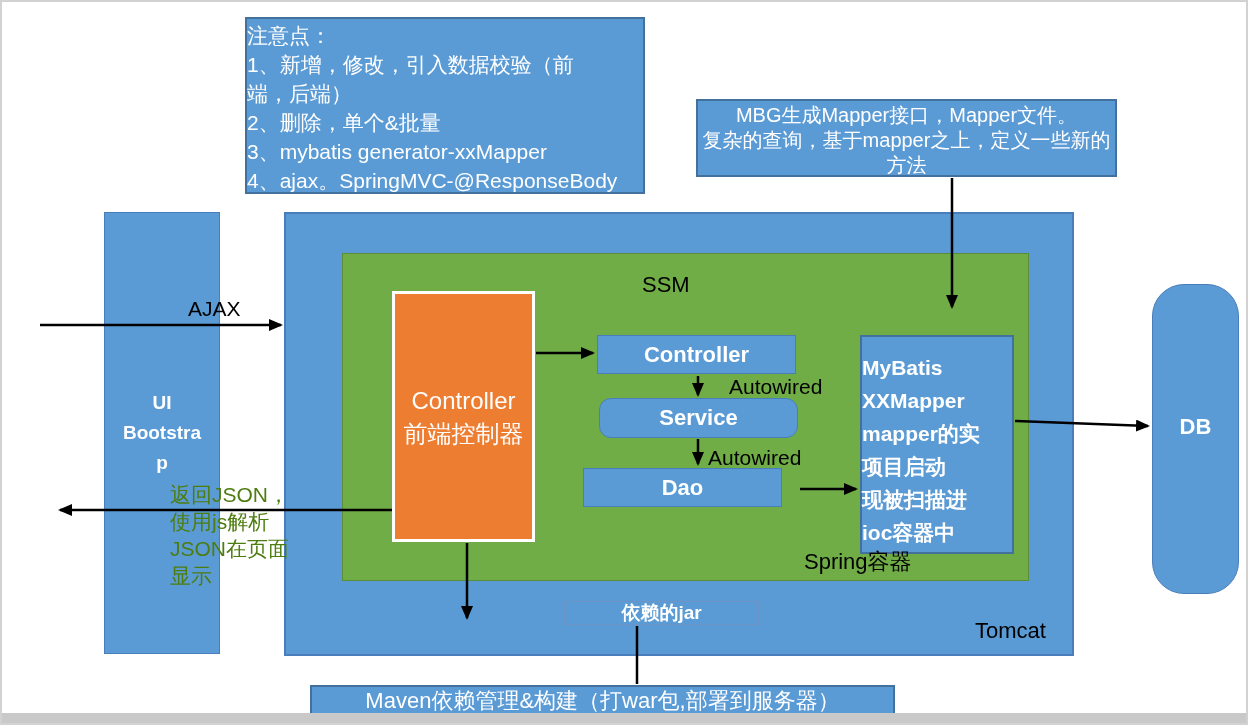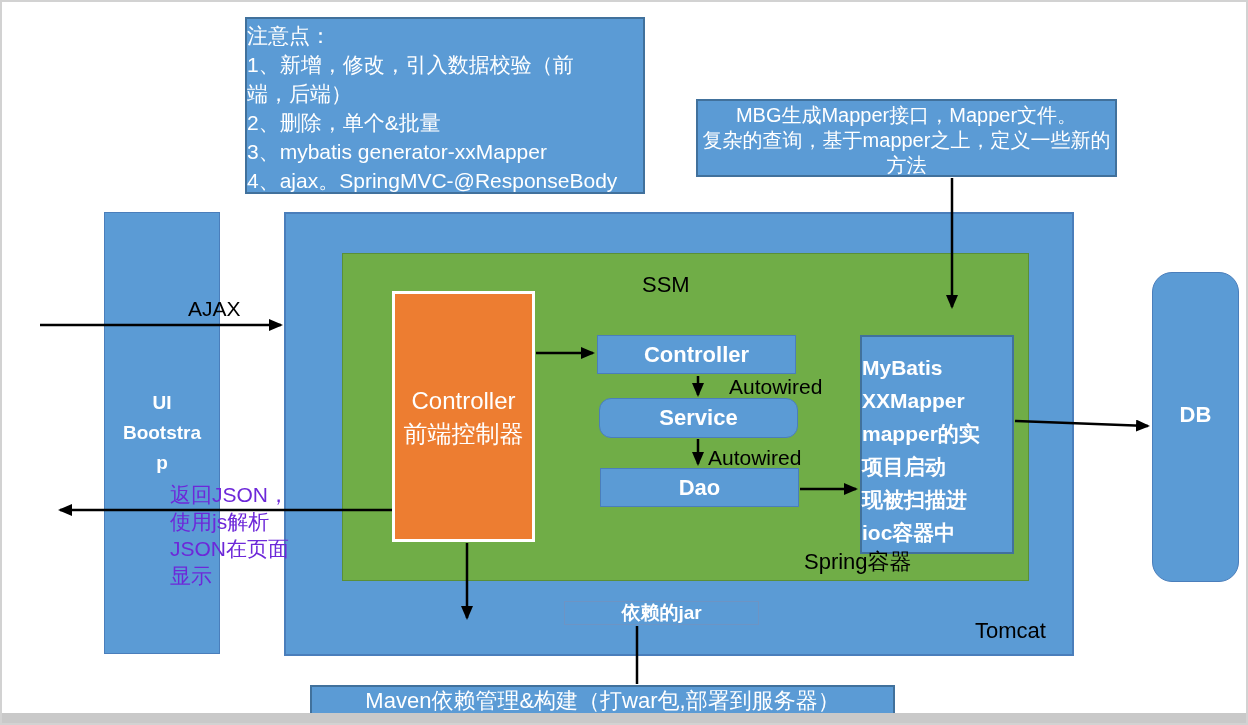--- a/index.html
+++ b/index.html
@@ -19,33 +19,33 @@
   .tl{white-space:nowrap;}
 
   #notes-box{left:243px;top:15px;width:400px;height:177px;font-size:21px;line-height:29px;padding-top:2px;text-align:left;}
   #mbg-box{left:694px;top:97px;width:421px;height:78px;font-size:20px;line-height:25px;padding-top:2px;text-align:center;}
   #ui-box{left:102px;top:210px;width:116px;height:442px;font-size:19px;line-height:30px;}
   #tomcat-box{left:282px;top:210px;width:790px;height:444px;background:#5B9BD5;border:2px solid #4A7EBB;}
   #green-box{left:340px;top:251px;width:687px;height:328px;background:#70AD47;border:1px solid #5a8f38;}
   #orange-box{left:390px;top:289px;width:143px;height:251px;background:#ED7D31;border:3px solid #ffffff;color:#ffffff;font-size:24px;line-height:33px;}
   #controller-box{left:595px;top:333px;width:199px;height:39px;font-size:22px;}
   #service-box{left:597px;top:396px;width:199px;height:40px;font-size:22px;border-radius:12px;}
-  #dao-box{left:598px;top:466px;width:199px;height:39px;font-size:22px;}
+  #dao-box{left:581px;top:466px;width:199px;height:39px;font-size:22px;}
   #mybatis-box{left:858px;top:309px;width:154px;height:219px;font-size:21px;line-height:33px;padding-top:14px;border:2px solid #41719C;margin-top:24px;}
-  #db-box{left:1150px;top:270px;width:87px;height:310px;border-radius:20px;font-size:22px;padding-bottom:24px;}
+  #db-box{left:1150px;top:282px;width:87px;height:310px;border-radius:32px;font-size:22px;padding-bottom:24px;}
   #jar-box{left:562px;top:599px;width:195px;height:24px;font-size:19px;border:1px solid #6d94c4;}
   #maven-box{left:308px;top:683px;width:585px;height:32px;font-size:22px;}
 
   #ssm-label{left:640px;top:270px;font-size:22px;}
   #spring-label{left:802px;top:545px;font-size:22px;}
   #tomcat-label{left:973px;top:616px;font-size:22px;}
   #ajax-label{left:186px;top:295px;font-size:21px;}
   #autowired-1{left:727px;top:373px;font-size:21px;}
   #autowired-2{left:706px;top:444px;font-size:21px;}
-  #return-json-text{left:168px;top:479px;font-size:21px;line-height:27px;color:#6d28d9;text-align:left;}
+  #return-json-text{left:168px;top:479px;font-size:21px;line-height:27px;color:#4d7c0f;text-align:left;}
 
   #arrows{position:absolute;left:0;top:0;width:1248px;height:725px;pointer-events:none;}
   #bottom-bar{left:0;top:711px;width:1244px;height:10px;background:#c9c9c9;}
 </style>
 </head>
 <body>
 
 <div id="canvas">
 
   <div id="tomcat-box" class="abs"></div>

